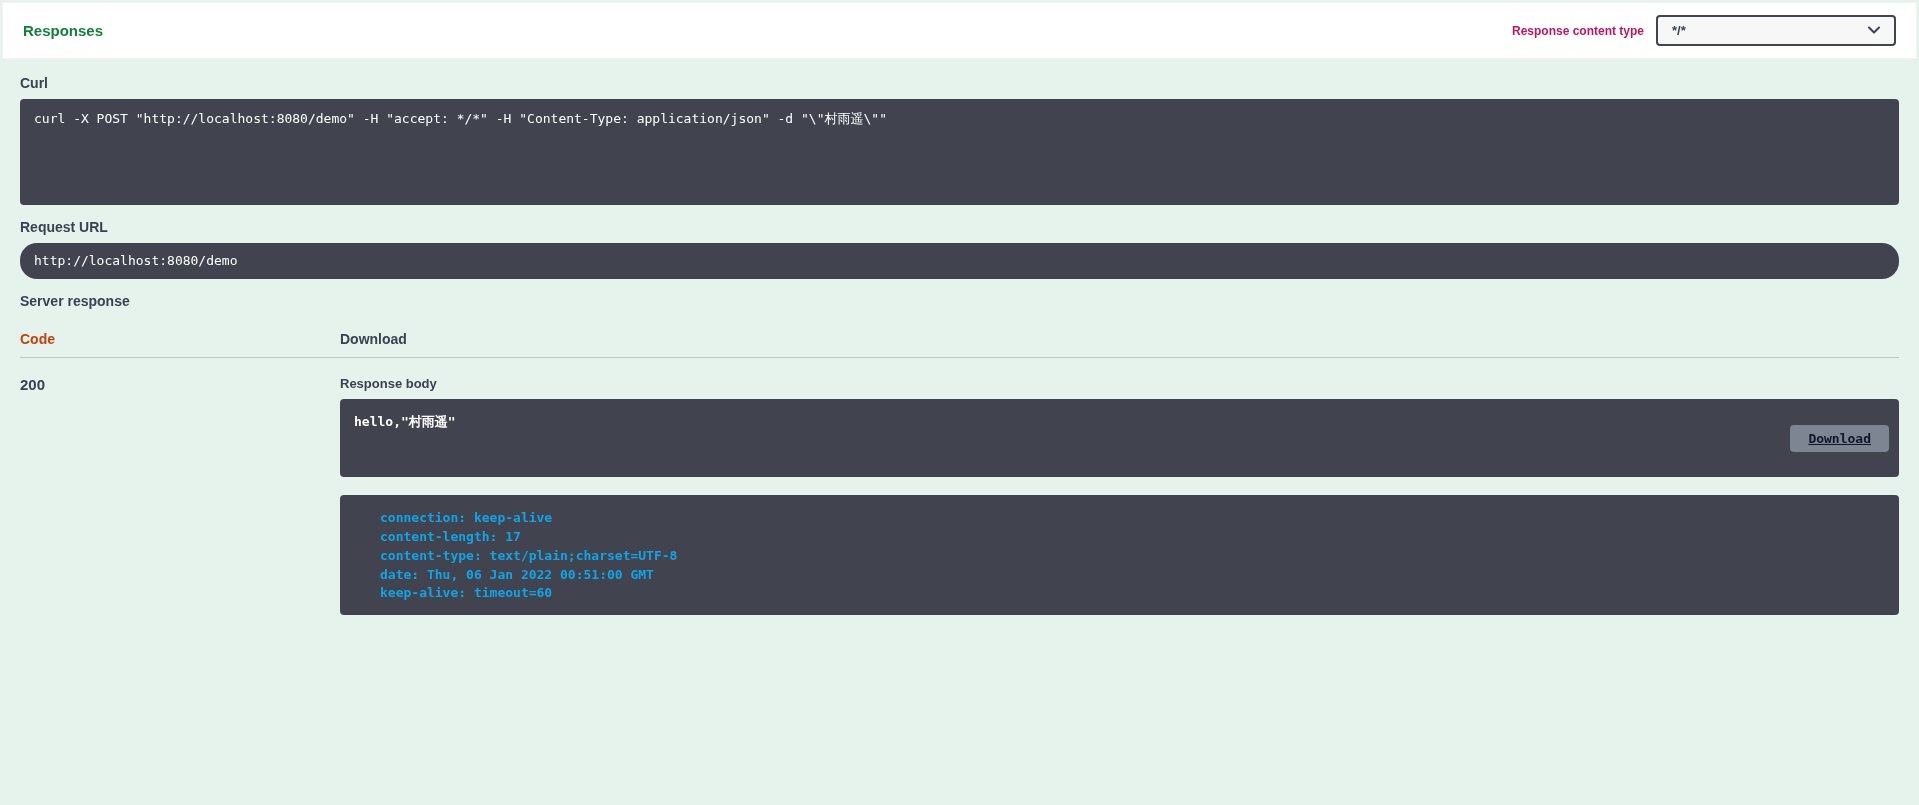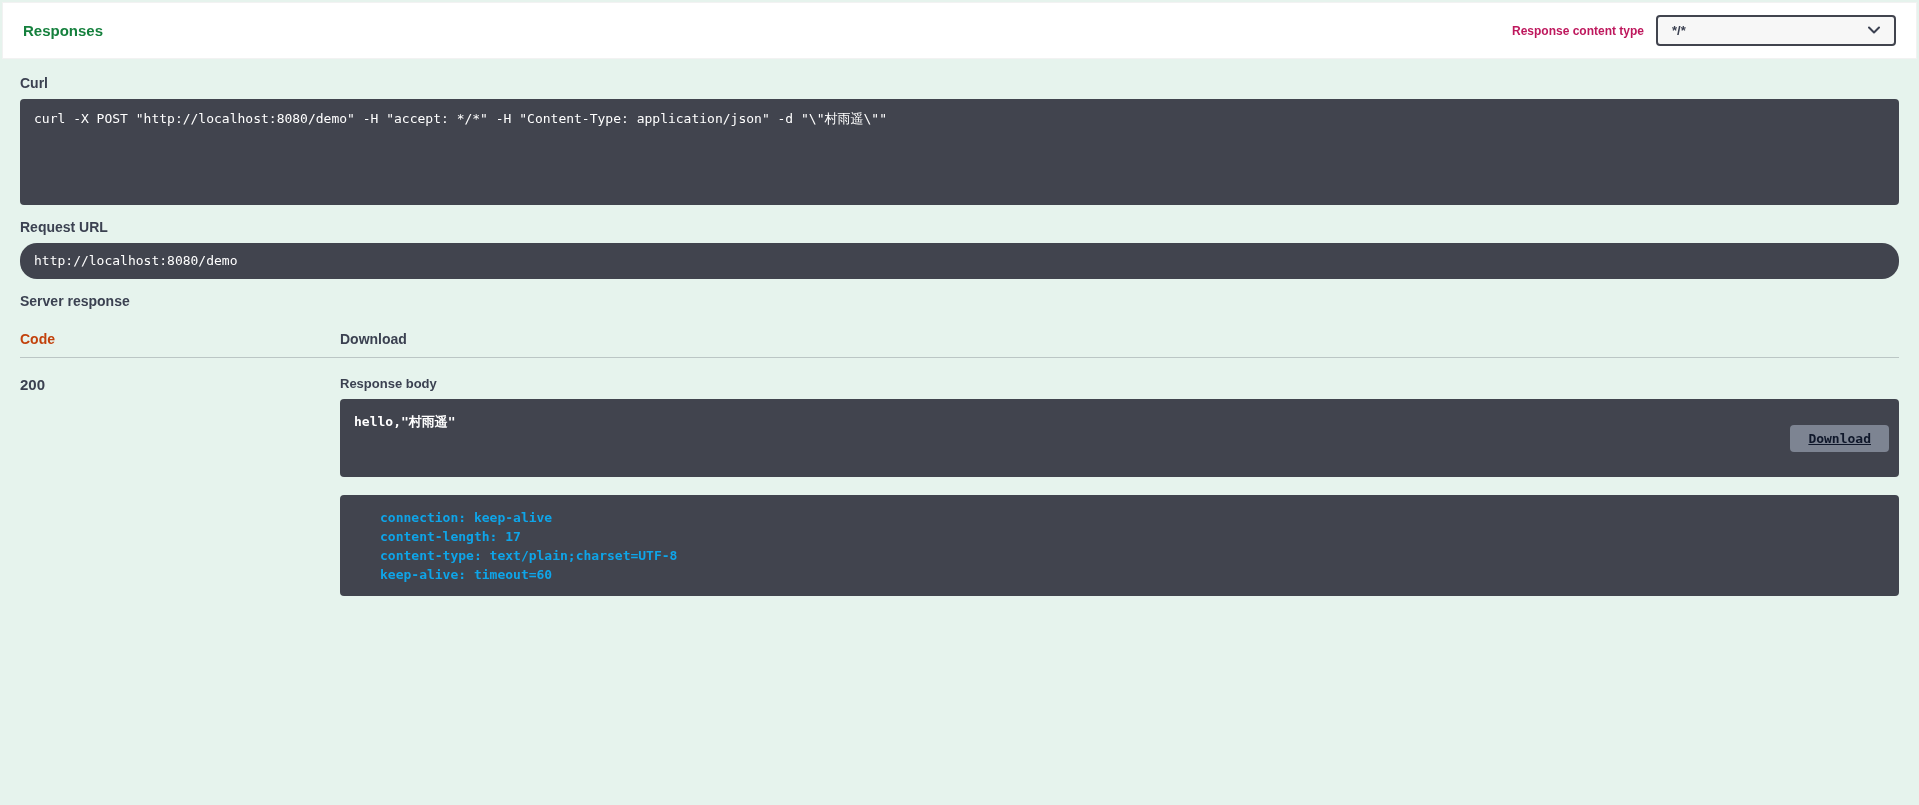--- a/index.html
+++ b/index.html
@@ -183,17 +183,18 @@
     <div class="details-col">
       <div class="sub-label">Response body</div>
       <div class="response-body-block">
         <span>hello,"村雨遥"</span>
         <button class="download-btn">Download</button>
       </div>
       <div class="headers-block">
         <div>connection: keep-alive</div>
         <div>content-length: 17</div>
         <div>content-type: text/plain;charset=UTF-8</div>
+        <div>date: Thu, 06 Jan 2022 00:51:00 GMT</div>
         <div>keep-alive: timeout=60</div>
       </div>
     </div>
   </div>
 </div>
 
 </body></html>

